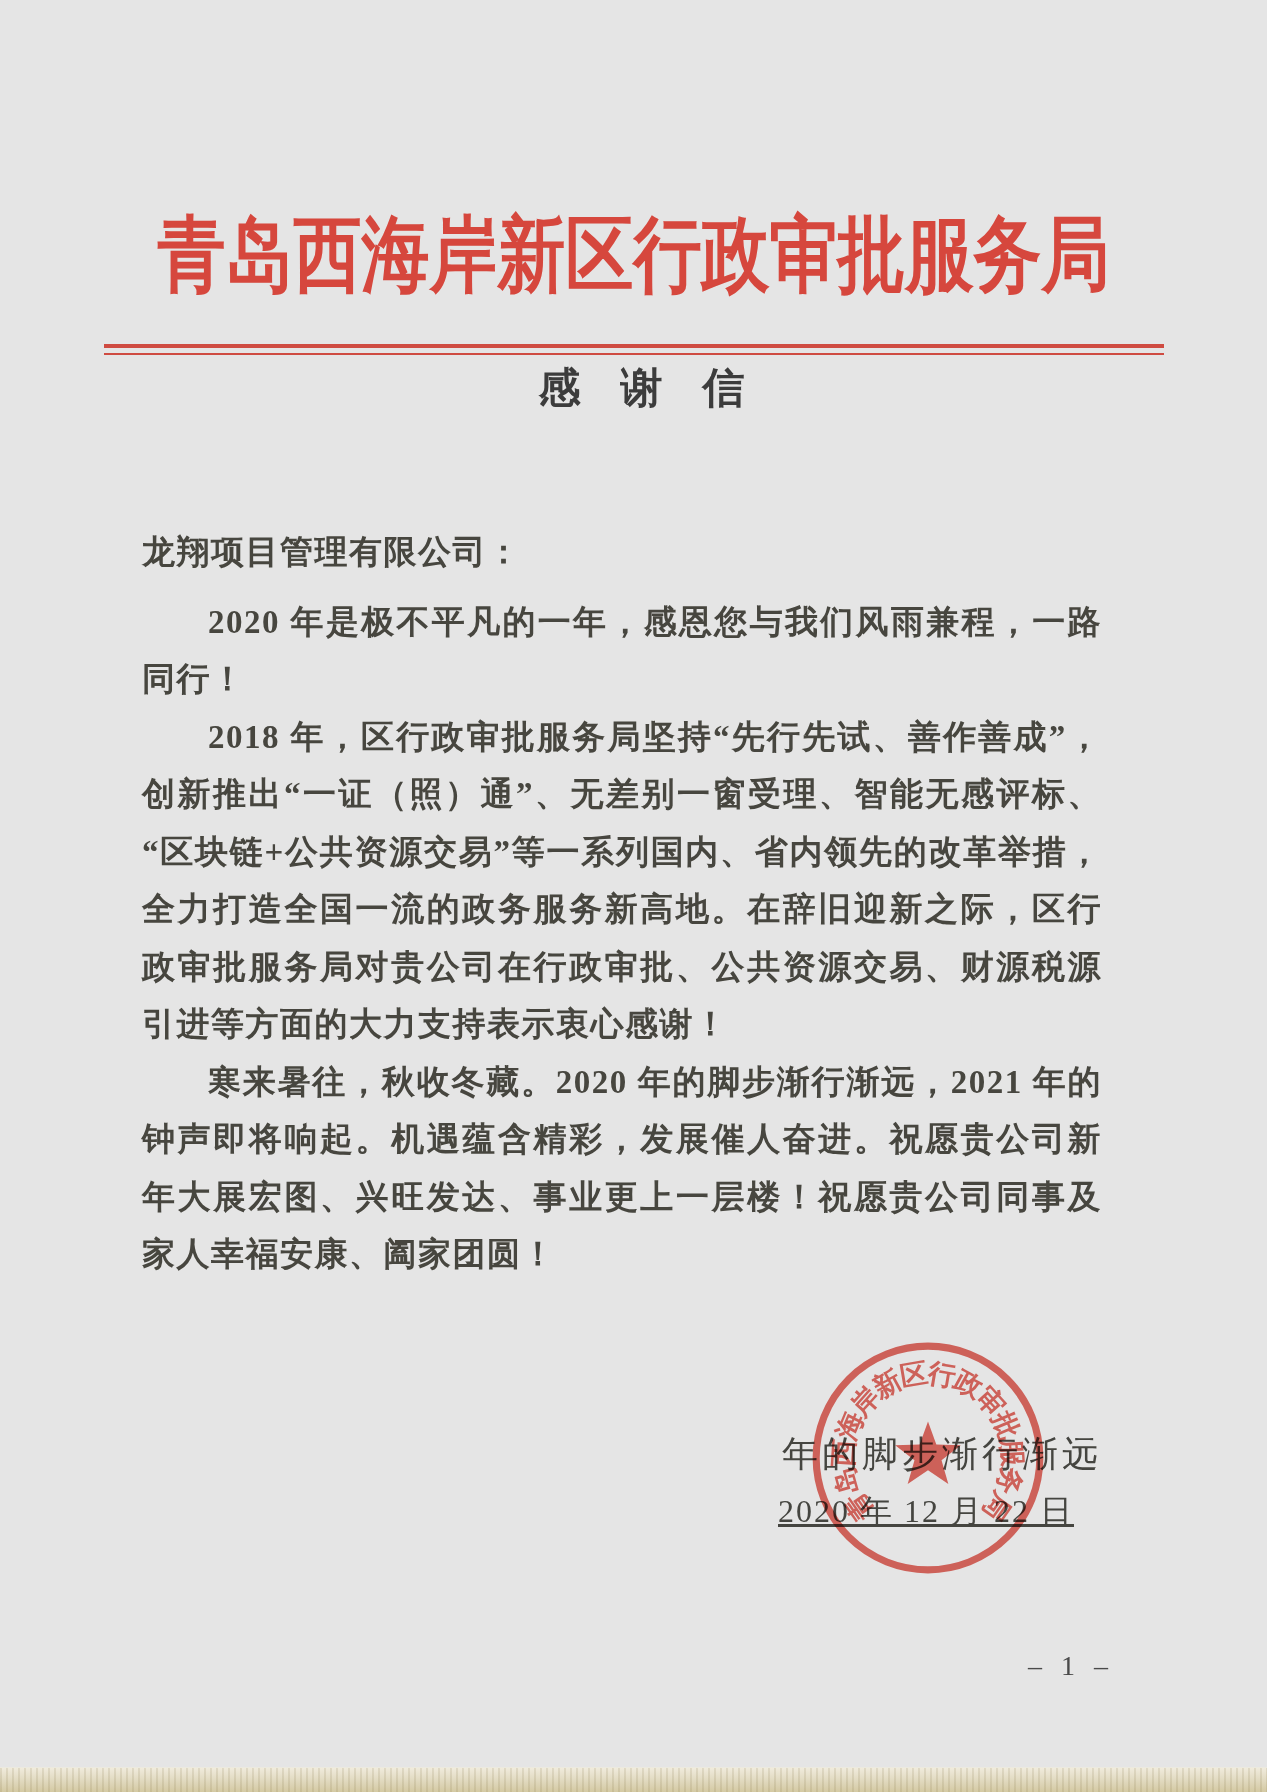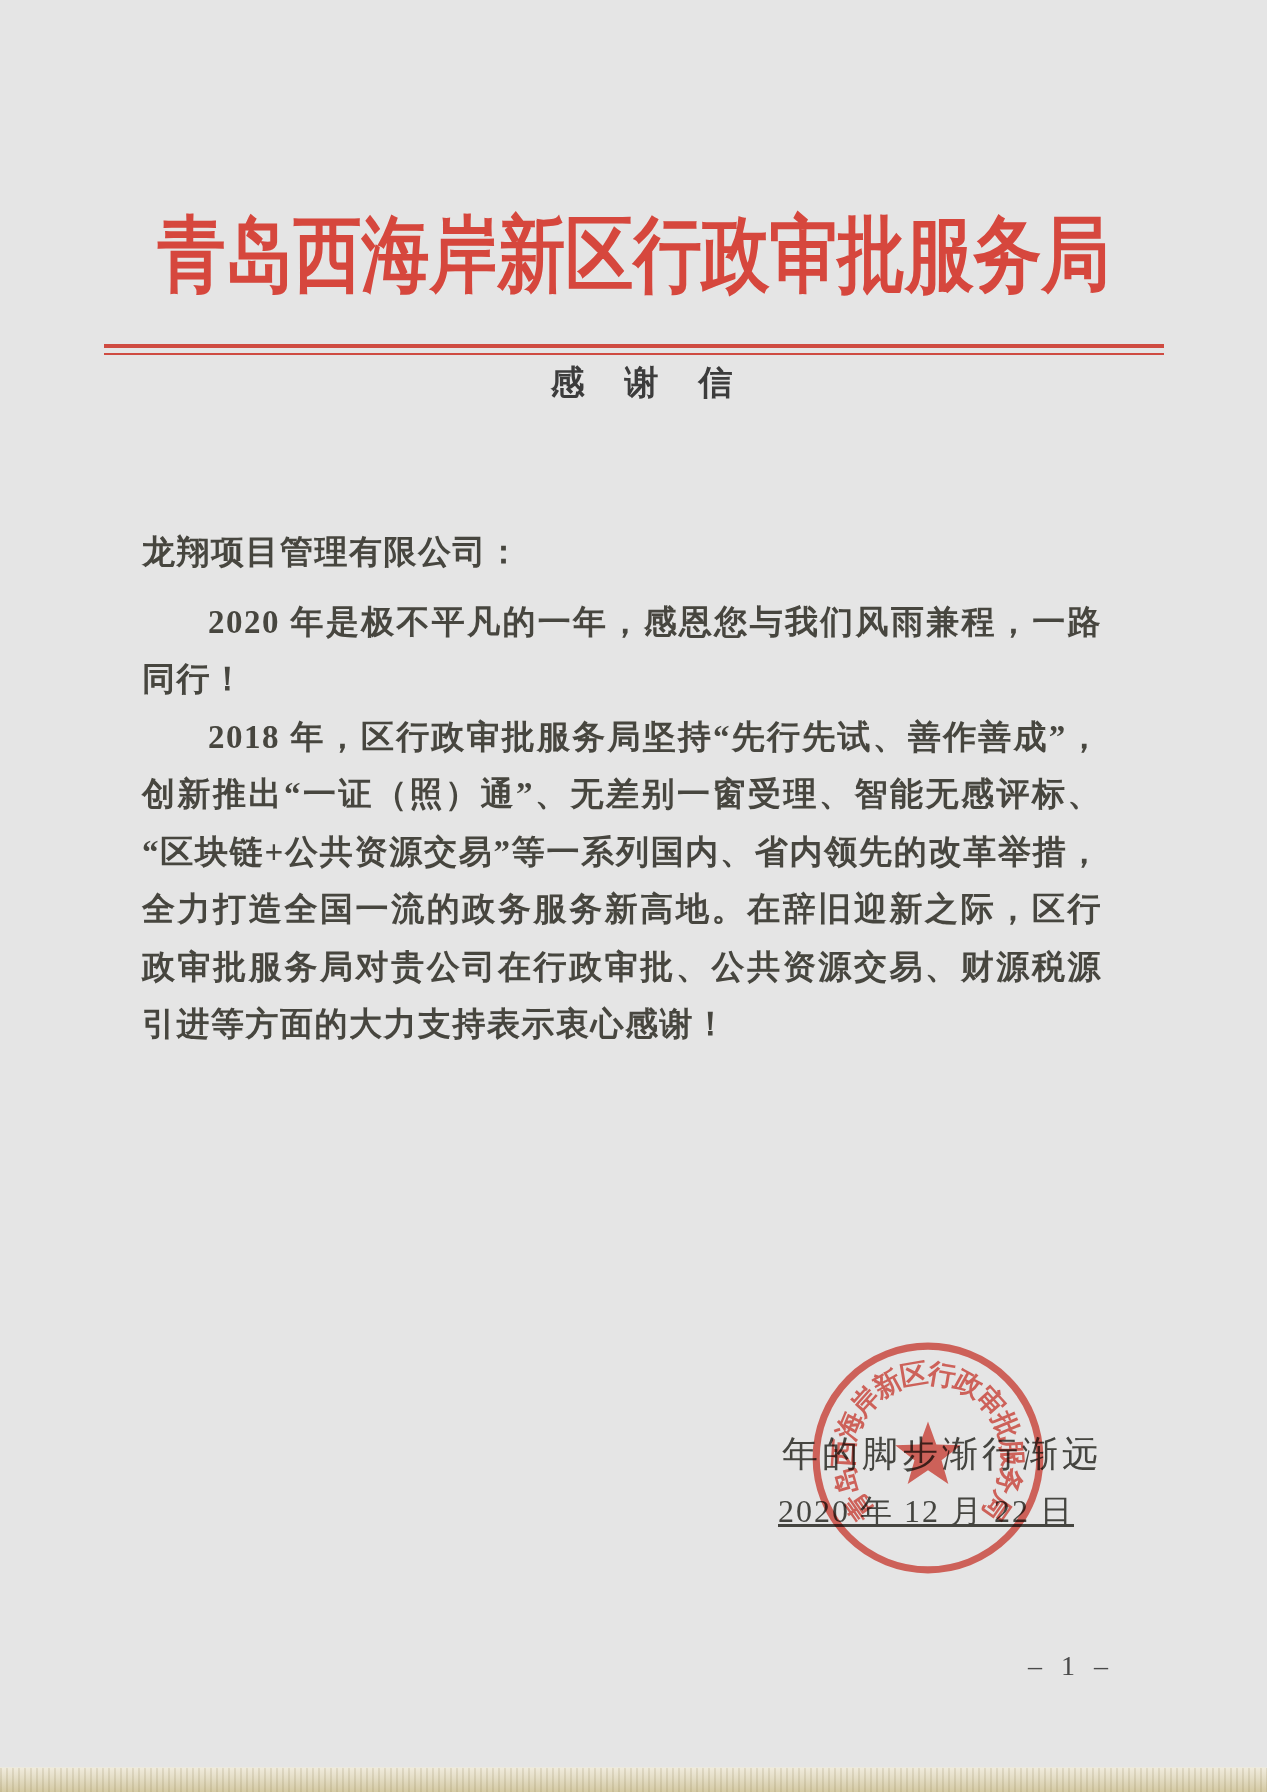--- a/index.html
+++ b/index.html
@@ -34,21 +34,21 @@
   }
   .rule-thin{
     position:absolute;top:353px;left:104px;width:1060px;height:2px;
     background:var(--rule-red);
   }
   .letter-title{
     position:absolute;top:360px;left:16px;right:0;
     text-align:center;
     font-family:"Liberation Sans",sans-serif;
     font-weight:700;
-    font-size:34px;
+    font-size:42px;
     color:#3c3c3c;
     letter-spacing:40px;
     text-indent:40px;
     white-space:nowrap;
   }
   .letter-body{
     position:absolute;top:524px;left:142px;width:960px;
     font-size:33px;
     line-height:57.5px;
     letter-spacing:1.5px;
@@ -96,20 +96,21 @@
 
   <div class="rule-thick"></div>
   <div class="rule-thin"></div>
 
   <div class="letter-title">感谢信</div>
 
   <div class="letter-body">
     <p class="salutation">龙翔项目管理有限公司：</p>
     <p class="para">2020 年是极不平凡的一年，感恩您与我们风雨兼程，一路同行！</p>
     <p class="para">2018 年，区行政审批服务局坚持“先行先试、善作善成”，创新推出“一证（照）通”、无差别一窗受理、智能无感评标、“区块链+公共资源交易”等一系列国内、省内领先的改革举措，全力打造全国一流的政务服务新高地。在辞旧迎新之际，区行政审批服务局对贵公司在行政审批、公共资源交易、财源税源引进等方面的大力支持表示衷心感谢！</p>
+    <p class="para">寒来暑往，秋收冬藏。2020 年的脚步渐行渐远，2021 年的钟声即将响起。机遇蕴含精彩，发展催人奋进。祝愿贵公司新年大展宏图、兴旺发达、事业更上一层楼！祝愿贵公司同事及家人幸福安康、阖家团圆！</p>
   </div>
 
   <div class="signature-name">年的脚步渐行渐远</div>
 
   <div class="signature-date">2020 年 12 月 22 日</div>
 
   <div class="seal">
     <svg id="seal-svg" width="244" height="244" viewBox="0 0 240 240" xmlns="http://www.w3.org/2000/svg">
       <circle id="seal-ring" cx="120" cy="120" r="110" fill="none" stroke-width="7" stroke="#e2574d"></circle>
       <polygon id="seal-star" points="120,84 128.2,106.7 152.3,107.5 133.3,122.3 140,145.5 120,132 100,145.5 106.7,122.3 87.7,107.5 111.8,106.7" fill="#e2574d"></polygon>

